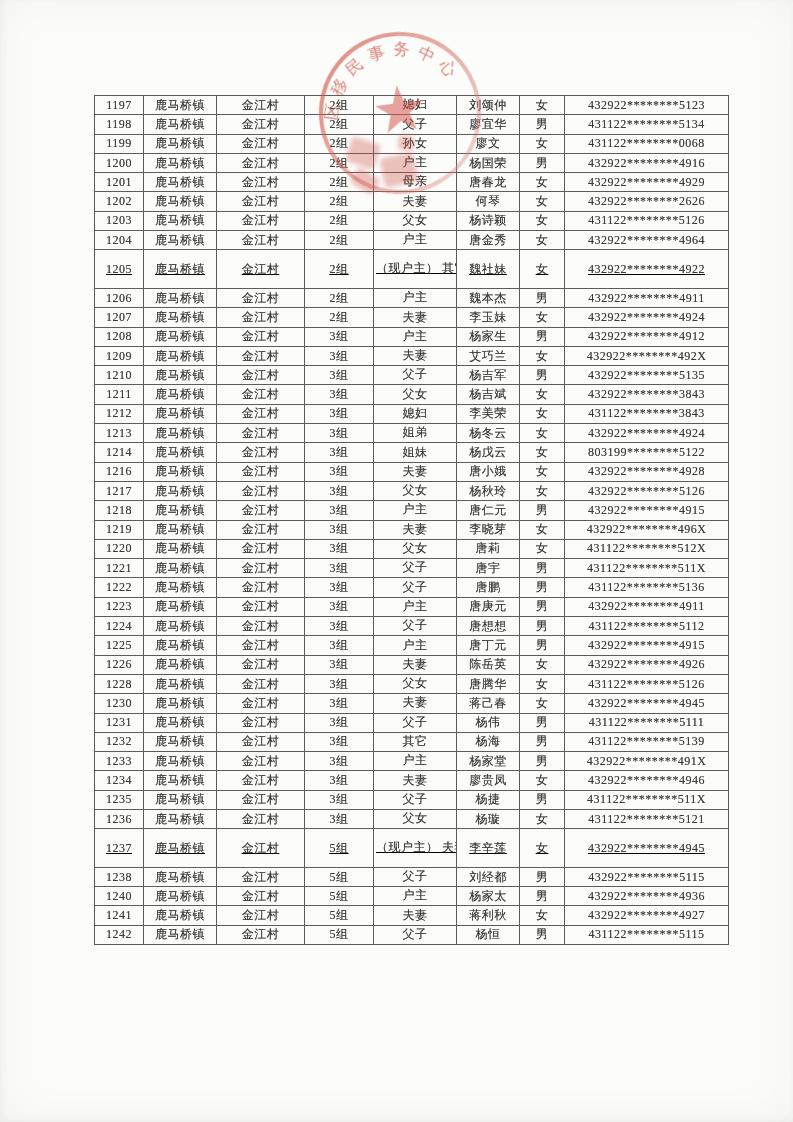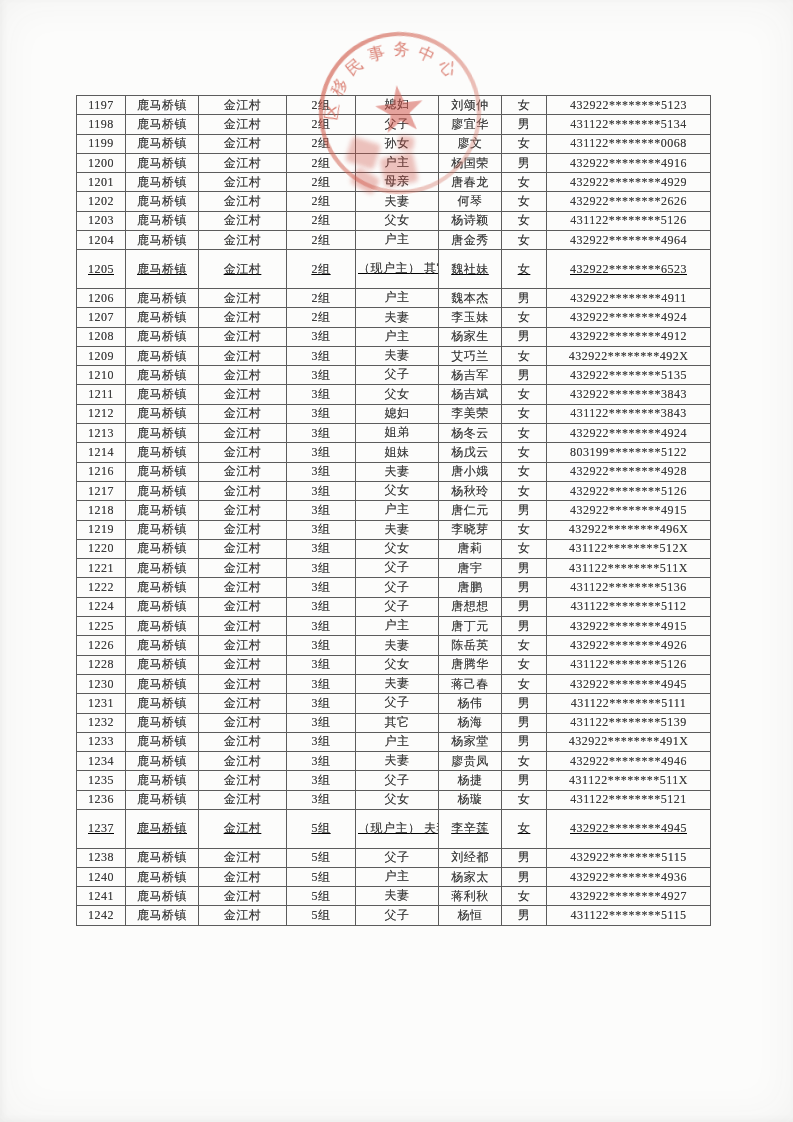--- a/index.html
+++ b/index.html
@@ -9,21 +9,21 @@
   }
   .sheet{
     position:relative;
     width:793px;height:1122px;
     background:#fcfcfb;
     overflow:hidden;
     box-shadow:inset 0 0 45px rgba(60,60,60,0.05), inset 2px -2px 6px rgba(80,80,80,0.06);
   }
   table.roster{
     position:absolute;
-    left:76px;top:95px;
+    left:94px;top:95px;
     width:634px;height:709px;
     border-collapse:collapse;
     table-layout:fixed;
   }
   table.roster td{
     border:1px solid #5c5c5c;
     padding:0 2px;
     text-align:center;
     vertical-align:middle;
     color:#3a3a3a;
@@ -160,21 +160,21 @@
       </tr>
         <tr class="tall">
         <td class="c-seq">1205</td>
         <td class="c-town">鹿马桥镇</td>
         <td class="c-village">金江村</td>
         <td class="c-group">2组</td>
         <td class="c-relation">（现户主）
 其它</td>
         <td class="c-name">魏社妹</td>
         <td class="c-gender">女</td>
-        <td class="c-id">432922********6523</td>
+        <td class="c-id">432922********4922</td>
       </tr>
         <tr>
         <td class="c-seq">1206</td>
         <td class="c-town">鹿马桥镇</td>
         <td class="c-village">金江村</td>
         <td class="c-group">2组</td>
         <td class="c-relation">户主</td>
         <td class="c-name">魏本杰</td>
         <td class="c-gender">男</td>
         <td class="c-id">432922********4911</td>
@@ -321,20 +321,30 @@
       </tr>
         <tr>
         <td class="c-seq">1222</td>
         <td class="c-town">鹿马桥镇</td>
         <td class="c-village">金江村</td>
         <td class="c-group">3组</td>
         <td class="c-relation">父子</td>
         <td class="c-name">唐鹏</td>
         <td class="c-gender">男</td>
         <td class="c-id">431122********5136</td>
+      </tr>
+        <tr>
+        <td class="c-seq">1223</td>
+        <td class="c-town">鹿马桥镇</td>
+        <td class="c-village">金江村</td>
+        <td class="c-group">3组</td>
+        <td class="c-relation">户主</td>
+        <td class="c-name">唐庚元</td>
+        <td class="c-gender">男</td>
+        <td class="c-id">432922********4911</td>
       </tr>
         <tr>
         <td class="c-seq">1224</td>
         <td class="c-town">鹿马桥镇</td>
         <td class="c-village">金江村</td>
         <td class="c-group">3组</td>
         <td class="c-relation">父子</td>
         <td class="c-name">唐想想</td>
         <td class="c-gender">男</td>
         <td class="c-id">431122********5112</td>

